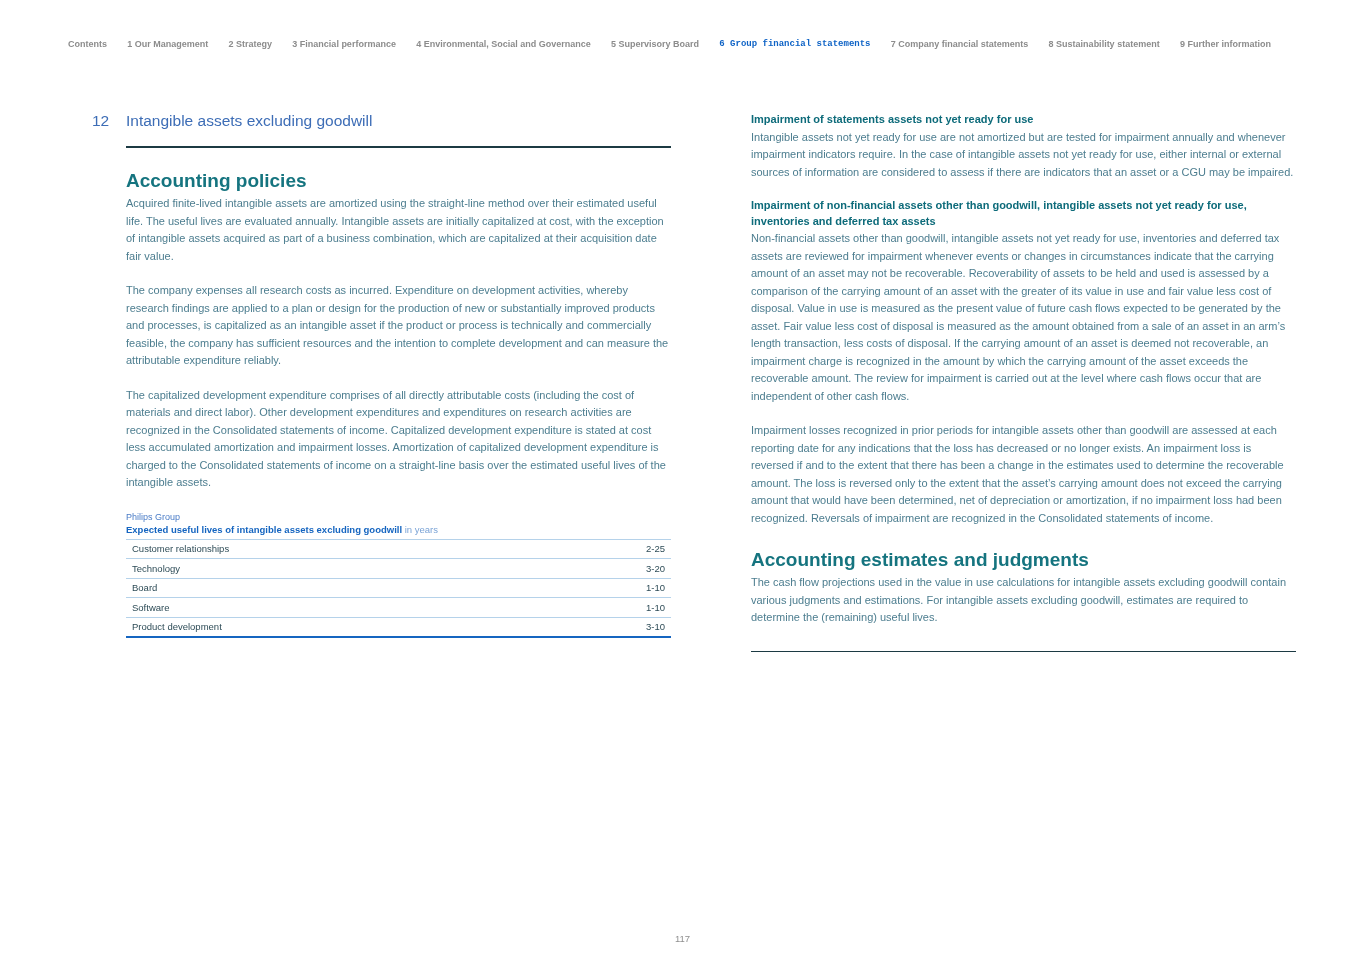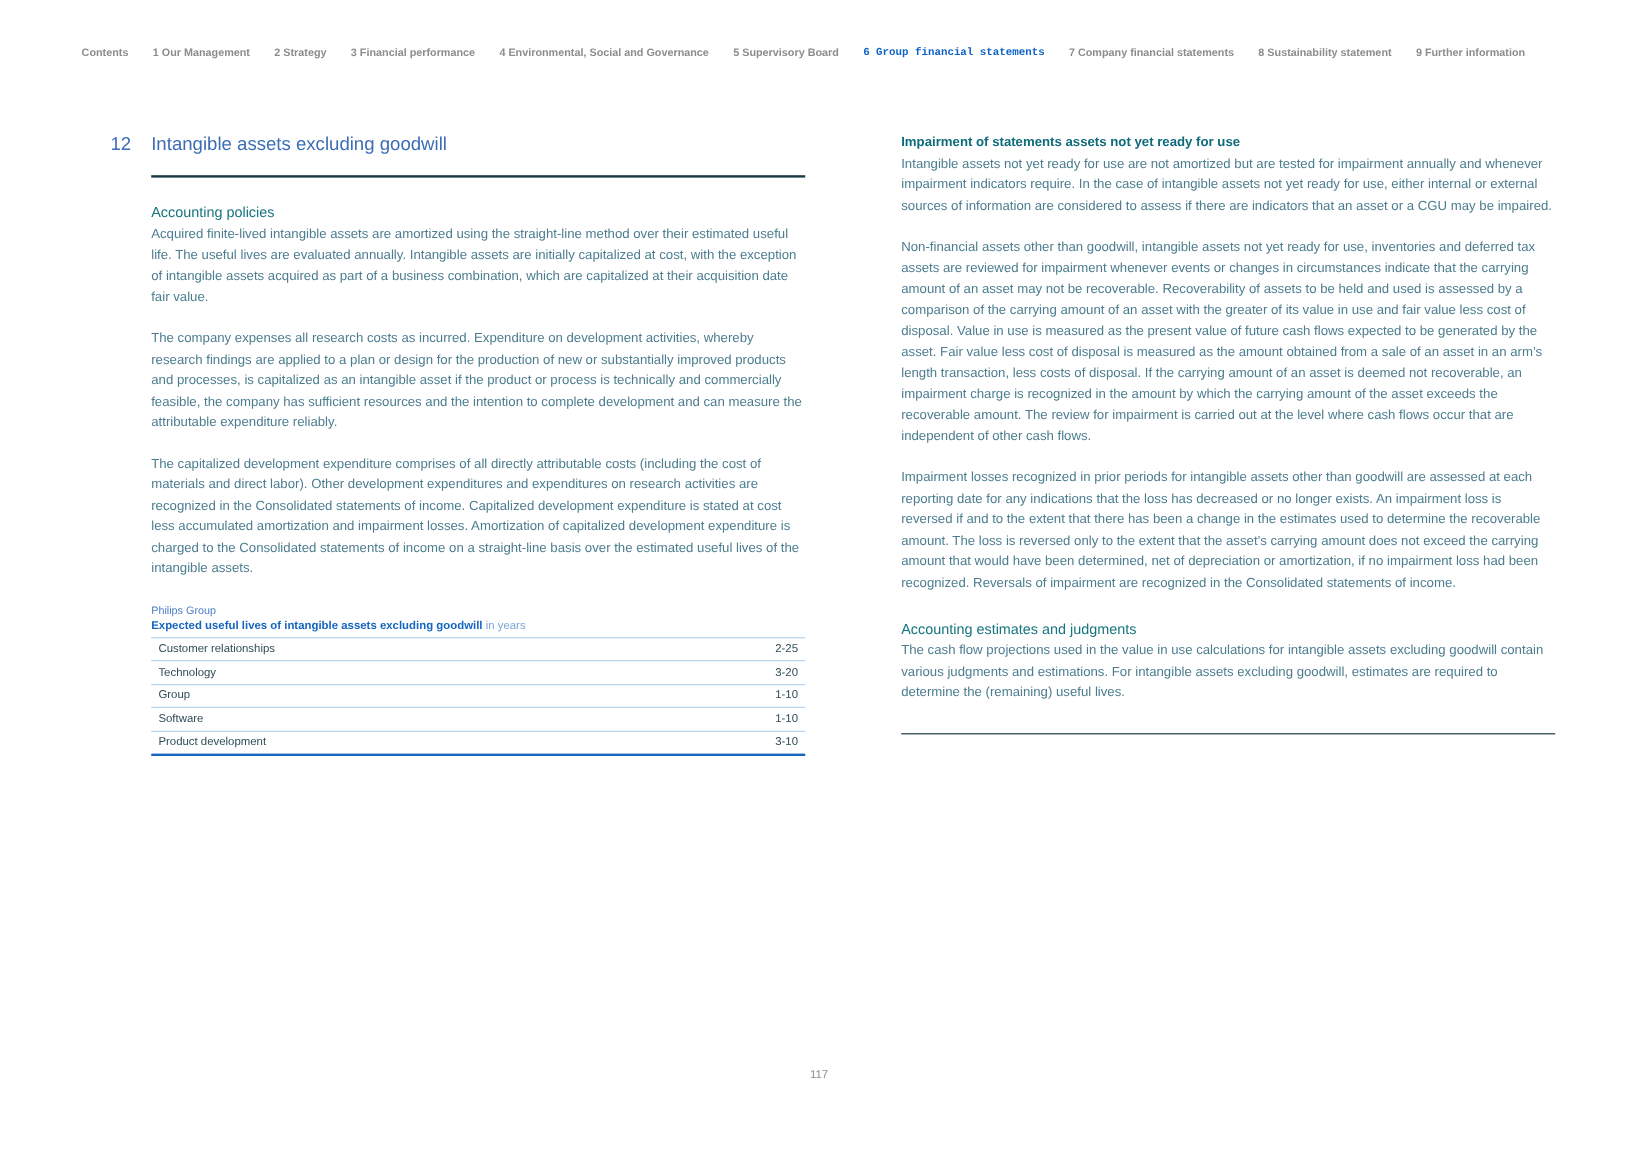--- a/index.html
+++ b/index.html
@@ -27,21 +27,21 @@
   
   .section-head { position:relative; }
   .section-number {
     position:absolute; left:-34px; top:0;
     font-size:15.5px; color:#3d6db6;
   }
   .section-title { font-size:15.5px; color:#3d6db6; font-weight:normal; }
   .title-rule { border:none; border-top:2px solid #1c3a43; margin:16px 0 0 0; }
 
   .teal-heading {
-    font-size:12px; font-weight:400; color:#15747f;
+    font-size:19px; font-weight:700; color:#15747f;
     margin:22px 0 3px 0;
   }
   p.body {
     font-size:11px; line-height:17.5px; color:#4c7d8f;
     margin:0 0 17px 0;
   }
   p.body.first { margin-top:0; }
 
   .bold-subhead {
     font-size:11px; line-height:15.5px; font-weight:bold; color:#0d6b7a;
@@ -61,21 +61,21 @@
     height:18.5px; padding:0 6px;
     font-size:9.5px; color:#2e4c57;
     border-top:1px solid #b5d2ea;
   }
   .closing-para { margin-top:22px !important; }
 
   .closing-rule { border:none; border-top:1.5px solid #1c3a43; margin:24px 0 0 0; }
 
   
   .page-number {
-    position:absolute; top:890px; left:0; right:0;
+    position:absolute; top:933px; left:0; right:0;
     text-align:center; font-size:9.5px; color:#8f8f8f;
   }
 </style>
 </head>
 <body>
 
 <nav class="top-nav">
   <span class="nav-item">Contents</span>
   <span class="nav-item">1  Our Management</span>
   <span class="nav-item">2  Strategy</span>
@@ -109,21 +109,21 @@
     <div class="uf-rows">
       <div class="uf-row">
         <span>Customer relationships</span>
         <span>2-25</span>
       </div>
       <div class="uf-row">
         <span>Technology</span>
         <span>3-20</span>
       </div>
       <div class="uf-row">
-        <span>Group</span>
+        <span>Board</span>
         <span>1-10</span>
       </div>
       <div class="uf-row">
         <span>Software</span>
         <span>1-10</span>
       </div>
       <div class="uf-row">
         <span>Product development</span>
         <span>3-10</span>
       </div>
@@ -132,20 +132,21 @@
 
 </section>
 
 <section class="col col-right">
   <div class="r-section">
     <h4 class="bold-subhead">Impairment of statements assets not yet ready for use</h4>
     <p class="body">Intangible assets not yet ready for use are not amortized but are tested for impairment annually and whenever impairment indicators require. In the case of intangible assets not yet ready for use, either internal or external sources of information are considered to assess if there are indicators that an asset or a CGU may be impaired.</p>
   </div>
 
   <div class="r-section">
+    <h4 class="bold-subhead">Impairment of non-financial assets other than goodwill, intangible assets not yet ready for use, inventories and deferred tax assets</h4>
     <p class="body">Non-financial assets other than goodwill, intangible assets not yet ready for use, inventories and deferred tax assets are reviewed for impairment whenever events or changes in circumstances indicate that the carrying amount of an asset may not be recoverable. Recoverability of assets to be held and used is assessed by a comparison of the carrying amount of an asset with the greater of its value in use and fair value less cost of disposal. Value in use is measured as the present value of future cash flows expected to be generated by the asset. Fair value less cost of disposal is measured as the amount obtained from a sale of an asset in an arm’s length transaction, less costs of disposal. If the carrying amount of an asset is deemed not recoverable, an impairment charge is recognized in the amount by which the carrying amount of the asset exceeds the recoverable amount. The review for impairment is carried out at the level where cash flows occur that are independent of other cash flows.</p>
     <p class="body">Impairment losses recognized in prior periods for intangible assets other than goodwill are assessed at each reporting date for any indications that the loss has decreased or no longer exists. An impairment loss is reversed if and to the extent that there has been a change in the estimates used to determine the recoverable amount. The loss is reversed only to the extent that the asset’s carrying amount does not exceed the carrying amount that would have been determined, net of depreciation or amortization, if no impairment loss had been recognized. Reversals of impairment are recognized in the Consolidated statements of income.</p>
   </div>
 
   <h3 class="teal-heading">Accounting estimates and judgments</h3>
   <p class="body first">The cash flow projections used in the value in use calculations for intangible assets excluding goodwill contain various judgments and estimations. For intangible assets excluding goodwill, estimates are required to determine the (remaining) useful lives.</p>
 
   <hr class="closing-rule">
 </section>
 

